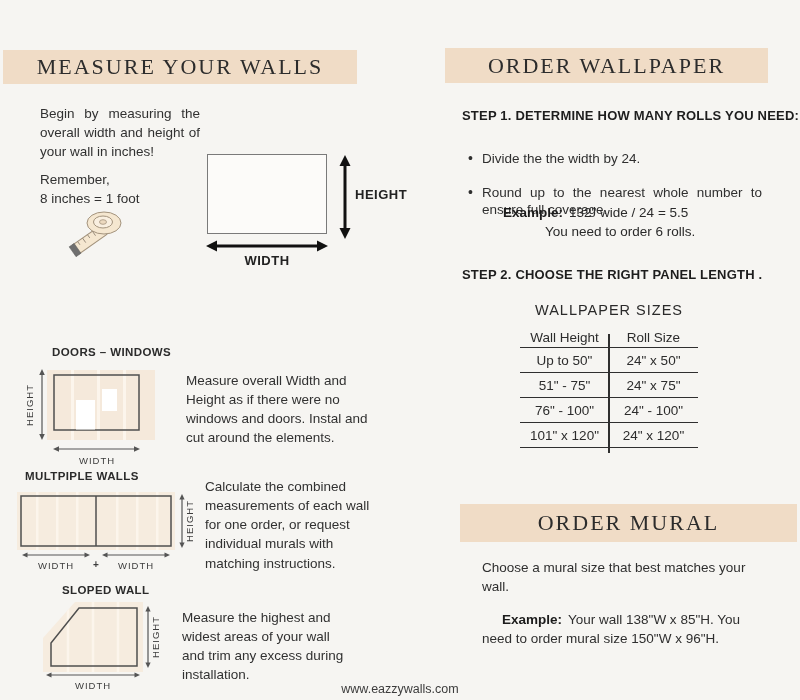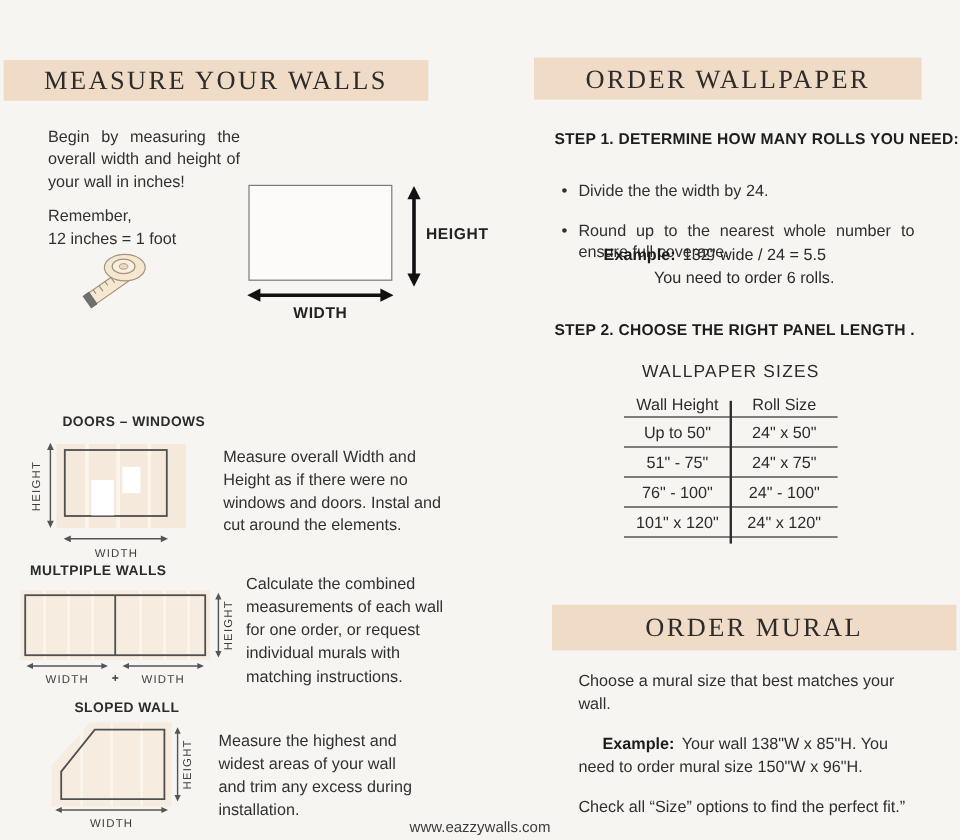--- a/index.html
+++ b/index.html
@@ -50,21 +50,21 @@
 <body>
 
 <div class="page">
 
   <div class="abs body-text justify" style="left:40px;top:104px;width:160px;">Begin by measuring the overall width and height of your wall in inches!</div>
 
   <div class="abs band" style="left:3px;top:50px;width:354px;height:34px;line-height:34px;">MEASURE YOUR WALLS</div>
 
   <div class="abs body-text" style="left:40px;top:170px;">
     <div>Remember,</div>
-    <div>12 inches = 1 foot</div>
+    <div>8 inches = 1 foot</div>
   </div>
 
   <svg class="abs" style="left:66px;top:208px;" width="64" height="52" viewBox="0 0 64 52">
     <g transform="rotate(-35 20 35)">
       <rect x="8" y="29" width="34" height="11" fill="#f5e7d0" stroke="#a3937d" stroke-width="1"></rect>
       <rect x="4" y="28.5" width="6" height="12" fill="#6f6f6f" stroke="#5a5a5a" stroke-width="0.5"></rect>
       <line x1="14" y1="29" x2="14" y2="33" stroke="#8d8070" stroke-width="0.8"></line>
       <line x1="20" y1="29" x2="20" y2="34.5" stroke="#8d8070" stroke-width="0.8"></line>
       <line x1="26" y1="29" x2="26" y2="33" stroke="#8d8070" stroke-width="0.8"></line>
       <line x1="32" y1="29" x2="32" y2="34.5" stroke="#8d8070" stroke-width="0.8"></line>
@@ -212,18 +212,17 @@
       <div class="wp-cell">24" x 120"</div>
     </div>
     <div style="position:absolute;left:88px;top:6px;width:1.5px;height:119px;background:#2f2f2f;"></div>
   </div>
 
   <div class="abs band" style="left:460px;top:504px;width:337px;height:38px;line-height:38px;">ORDER MURAL</div>
 
   <div class="abs mural" style="left:482px;top:558px;width:290px;">
     <p>Choose a mural size that best matches your wall.</p>
     <p><span class="bold-label">Example:</span><span>Your wall 138"W x 85"H. You need to order mural size 150"W x 96"H.</span></p>
-    <p class="nowrap">Check all “Size” options to find the perfect fit.”</p>
   </div>
 
   <div class="abs footer" style="left:0;top:682px;">www.eazzywalls.com</div>
 
 </div>
 
 </body></html>

